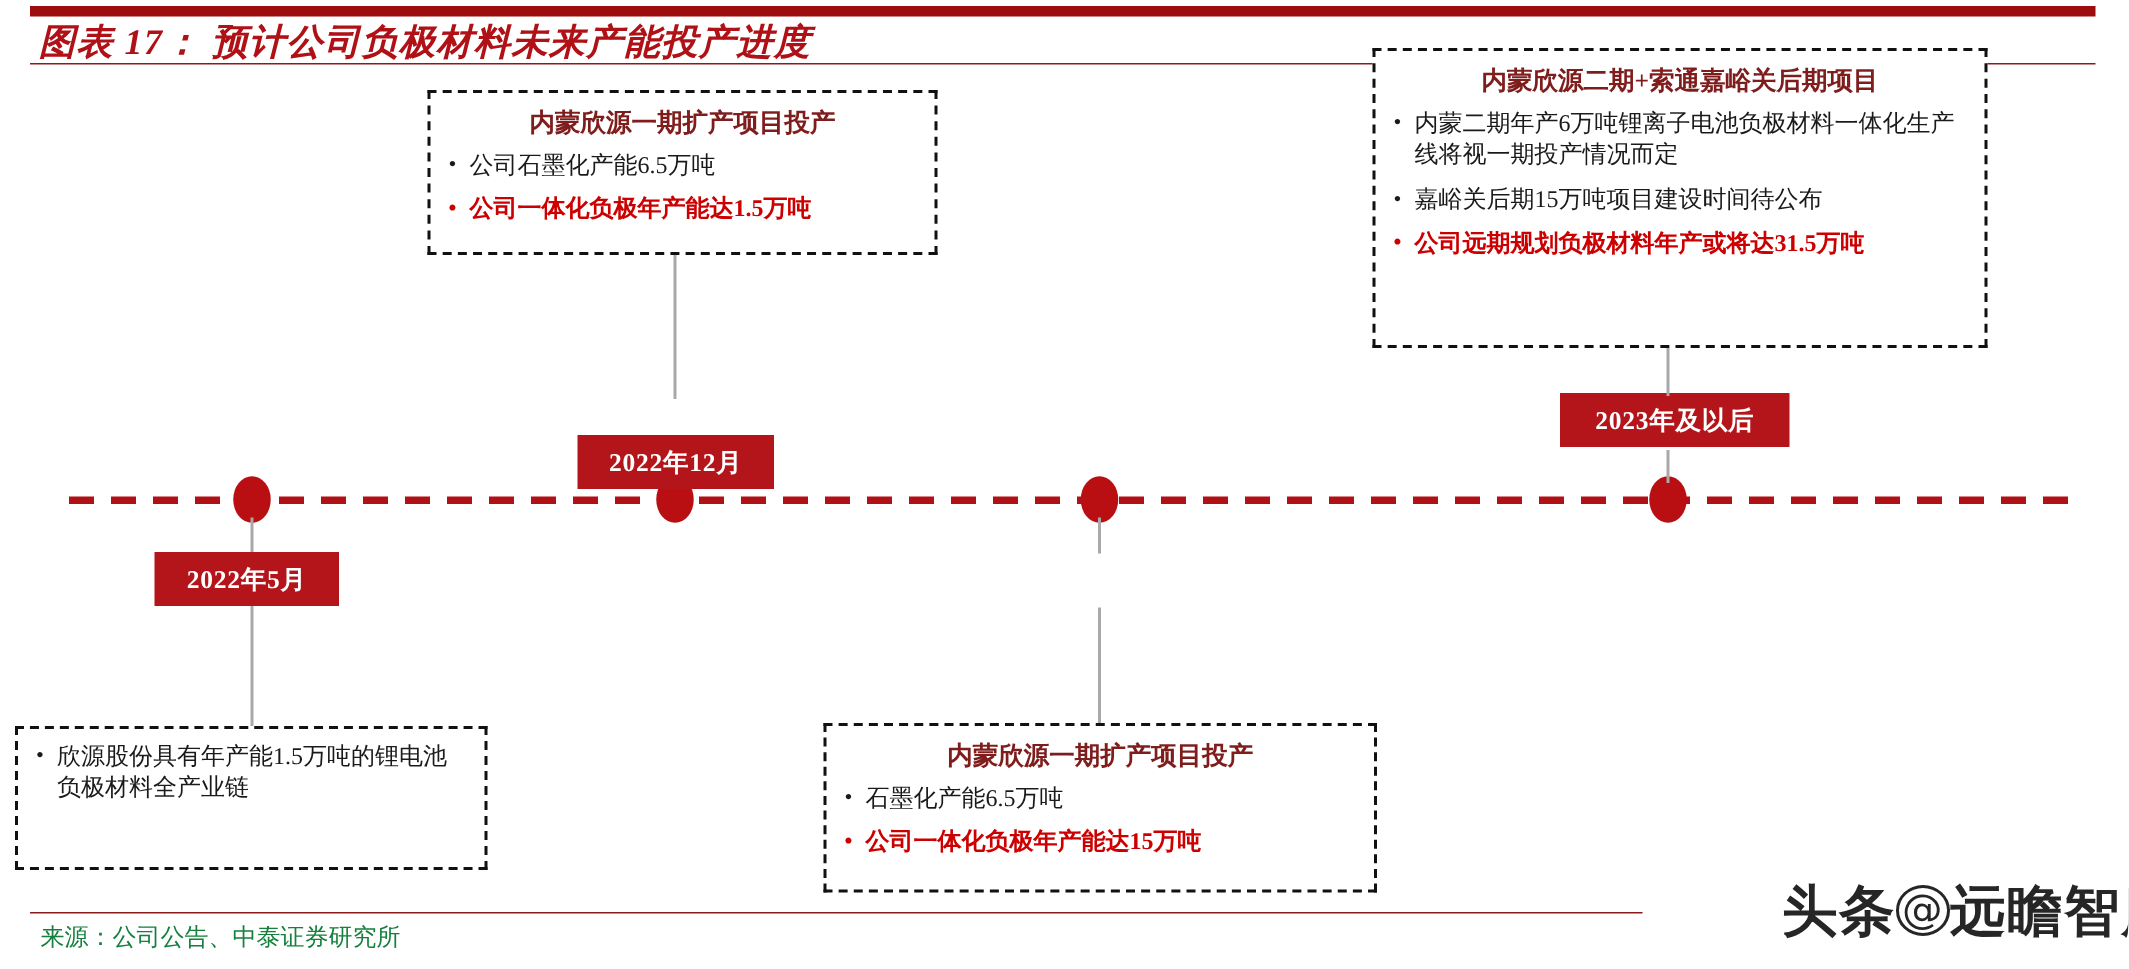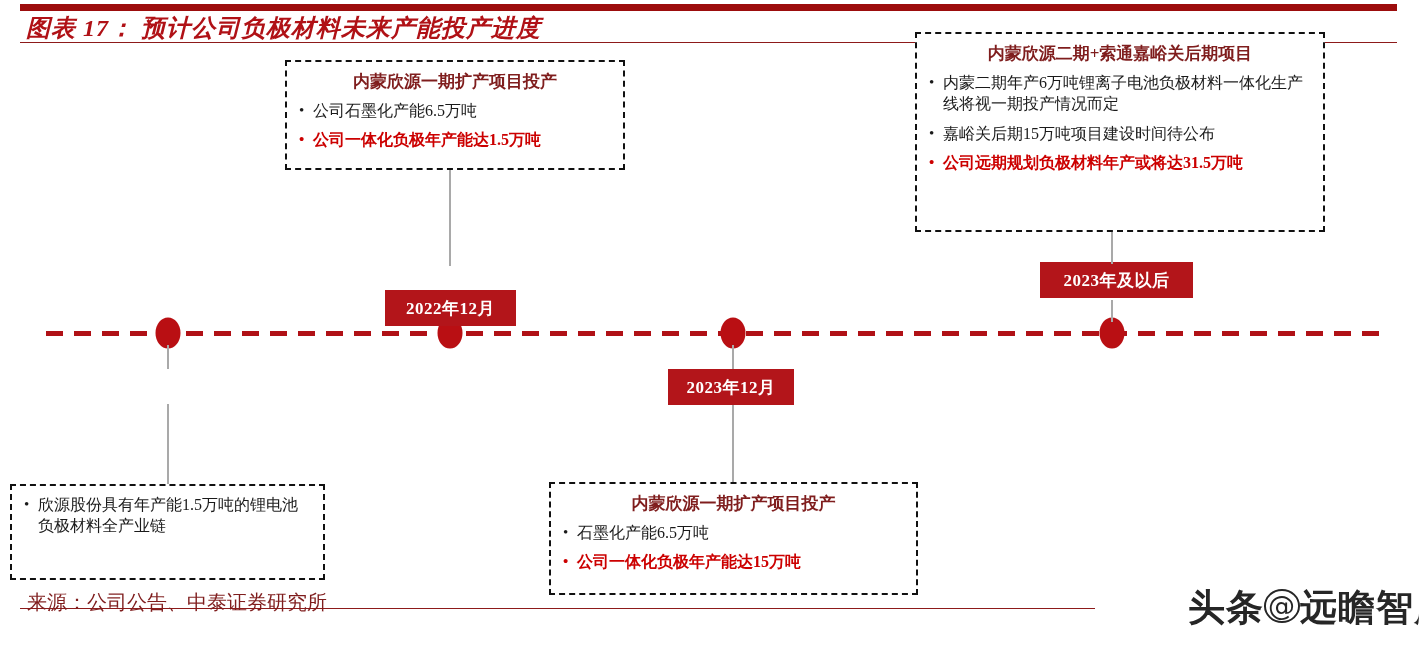--- a/index.html
+++ b/index.html
@@ -54,23 +54,23 @@
     position: absolute;
     left: 20px;
     top: 608px;
     width: 1075px;
     height: 1.4px;
     background: #8d1a1a;
   }
   .source-text {
     position: absolute;
     left: 27px;
-    top: 589px;
-    font-size: 20px;
-    color: #7f1d1d;
+    top: 615px;
+    font-size: 16px;
+    color: #15803d;
     white-space: nowrap;
     font-family: "Liberation Serif", "DejaVu Serif", serif;
   }
 
   
   .timeline-axis {
     position: absolute;
     left: 46px;
     top: 331px;
     width: 1334px;
@@ -177,20 +177,21 @@
 <div id="page">
 
   <div class="top-rule"></div>
   <div class="title-text">图表 17： 预计公司负极材料未来产能投产进度</div>
   <div class="title-rule"></div>
 
   <div class="timeline-axis"></div>
 
   <div class="node-dot" style="left:168px; top:333px;"></div>
   <div class="connector" style="left:167px; top:345px; height:24px;"></div>
+  <div class="date-chip" style="left:103px; top:368px; width:123px; height:36px;">2022年5月</div>
   <div class="connector" style="left:167px; top:404px; height:80px;"></div>
 
   <div class="info-box" style="left:10px; top:484px; width:315px; height:96px;">
     <div class="bullet-row">
       <span class="dot">•</span>
       <span class="txt">欣源股份具有年产能1.5万吨的锂电池负极材料全产业链</span>
     </div>
   </div>
 
   <div class="node-dot" style="left:450px; top:333px;"></div>
@@ -205,21 +206,20 @@
       <span class="txt">公司石墨化产能6.5万吨</span>
     </div>
     <div class="bullet-row accent">
       <span class="dot">•</span>
       <span class="txt">公司一体化负极年产能达1.5万吨</span>
     </div>
   </div>
 
   <div class="node-dot" style="left:733px; top:333px;"></div>
   <div class="connector" style="left:732px; top:345px; height:24px;"></div>
-  <div class="date-chip" style="left:668px; top:369px; width:126px; height:36px;">2023年12月</div>
   <div class="connector" style="left:732px; top:405px; height:77px;"></div>
 
   <div class="info-box" style="left:549px; top:482px; width:369px; height:113px;">
     <div class="box-title">内蒙欣源一期扩产项目投产</div>
     <div class="bullet-row">
       <span class="dot">•</span>
       <span class="txt">石墨化产能6.5万吨</span>
     </div>
     <div class="bullet-row accent">
       <span class="dot">•</span>

